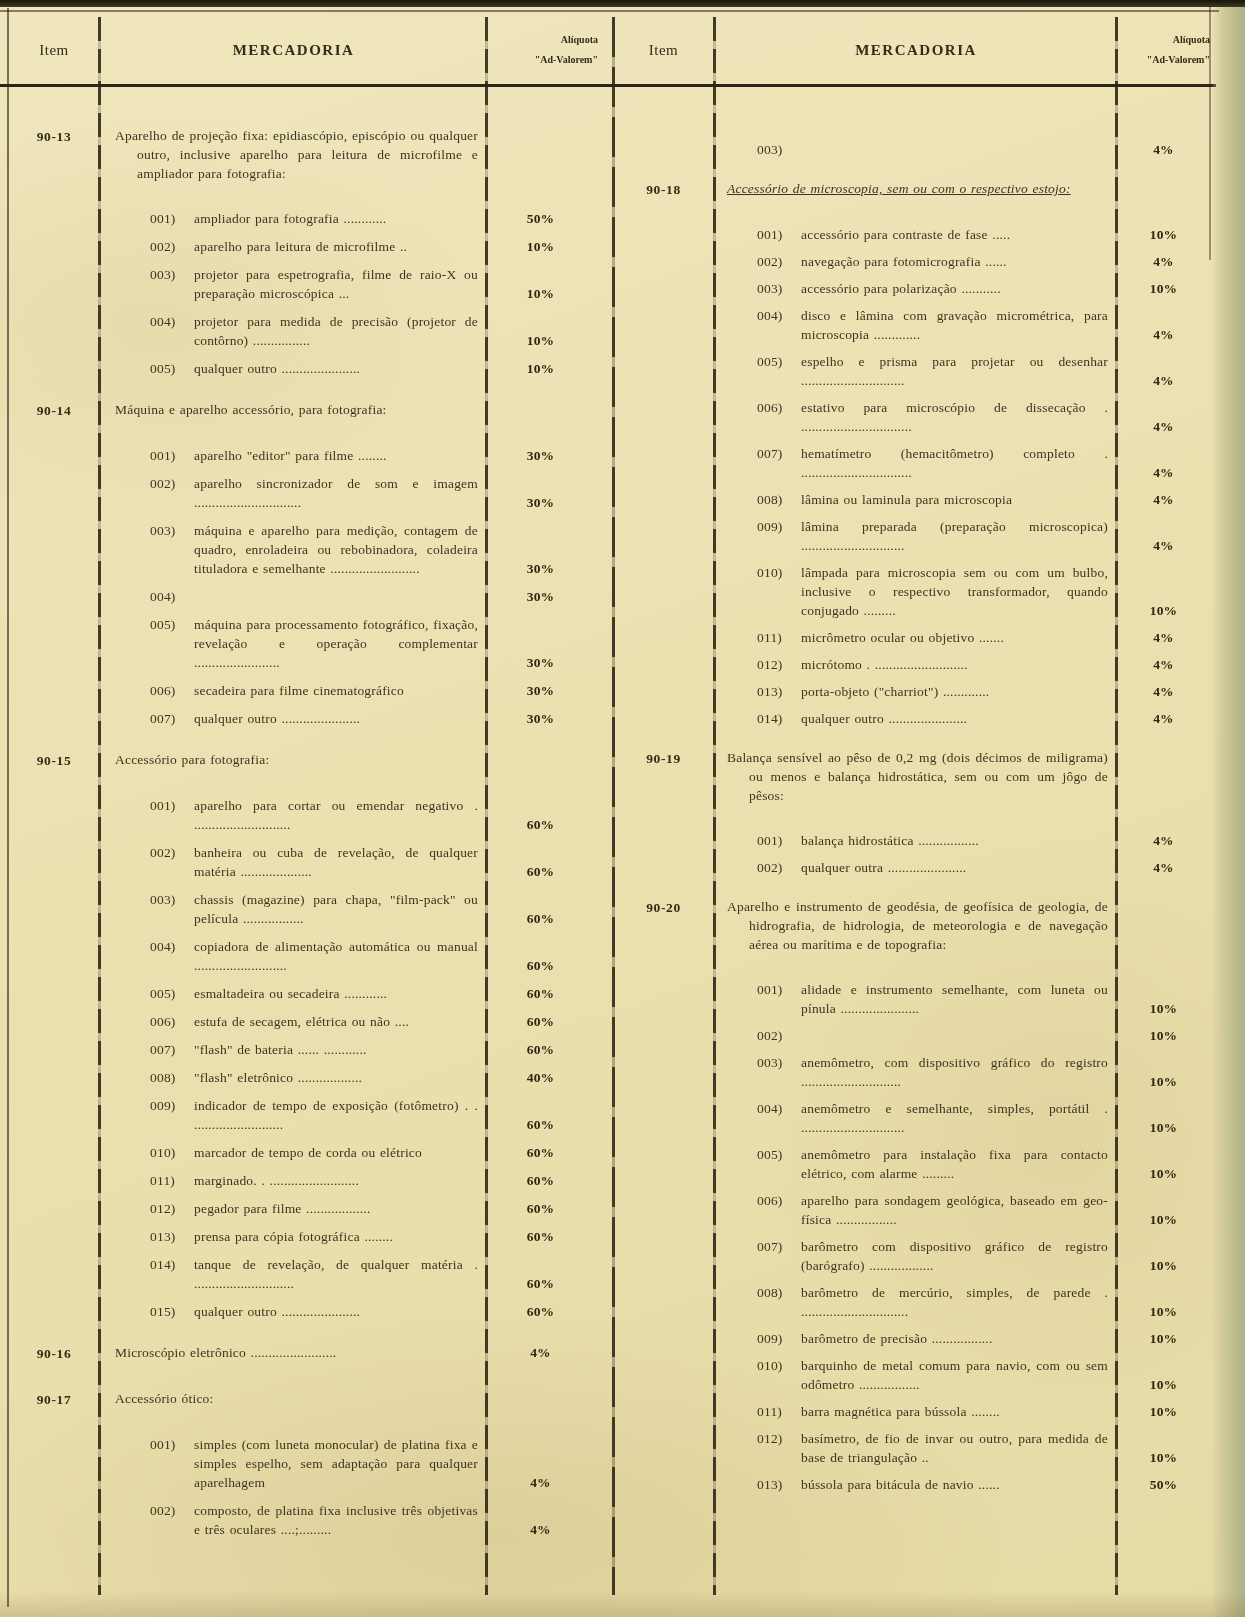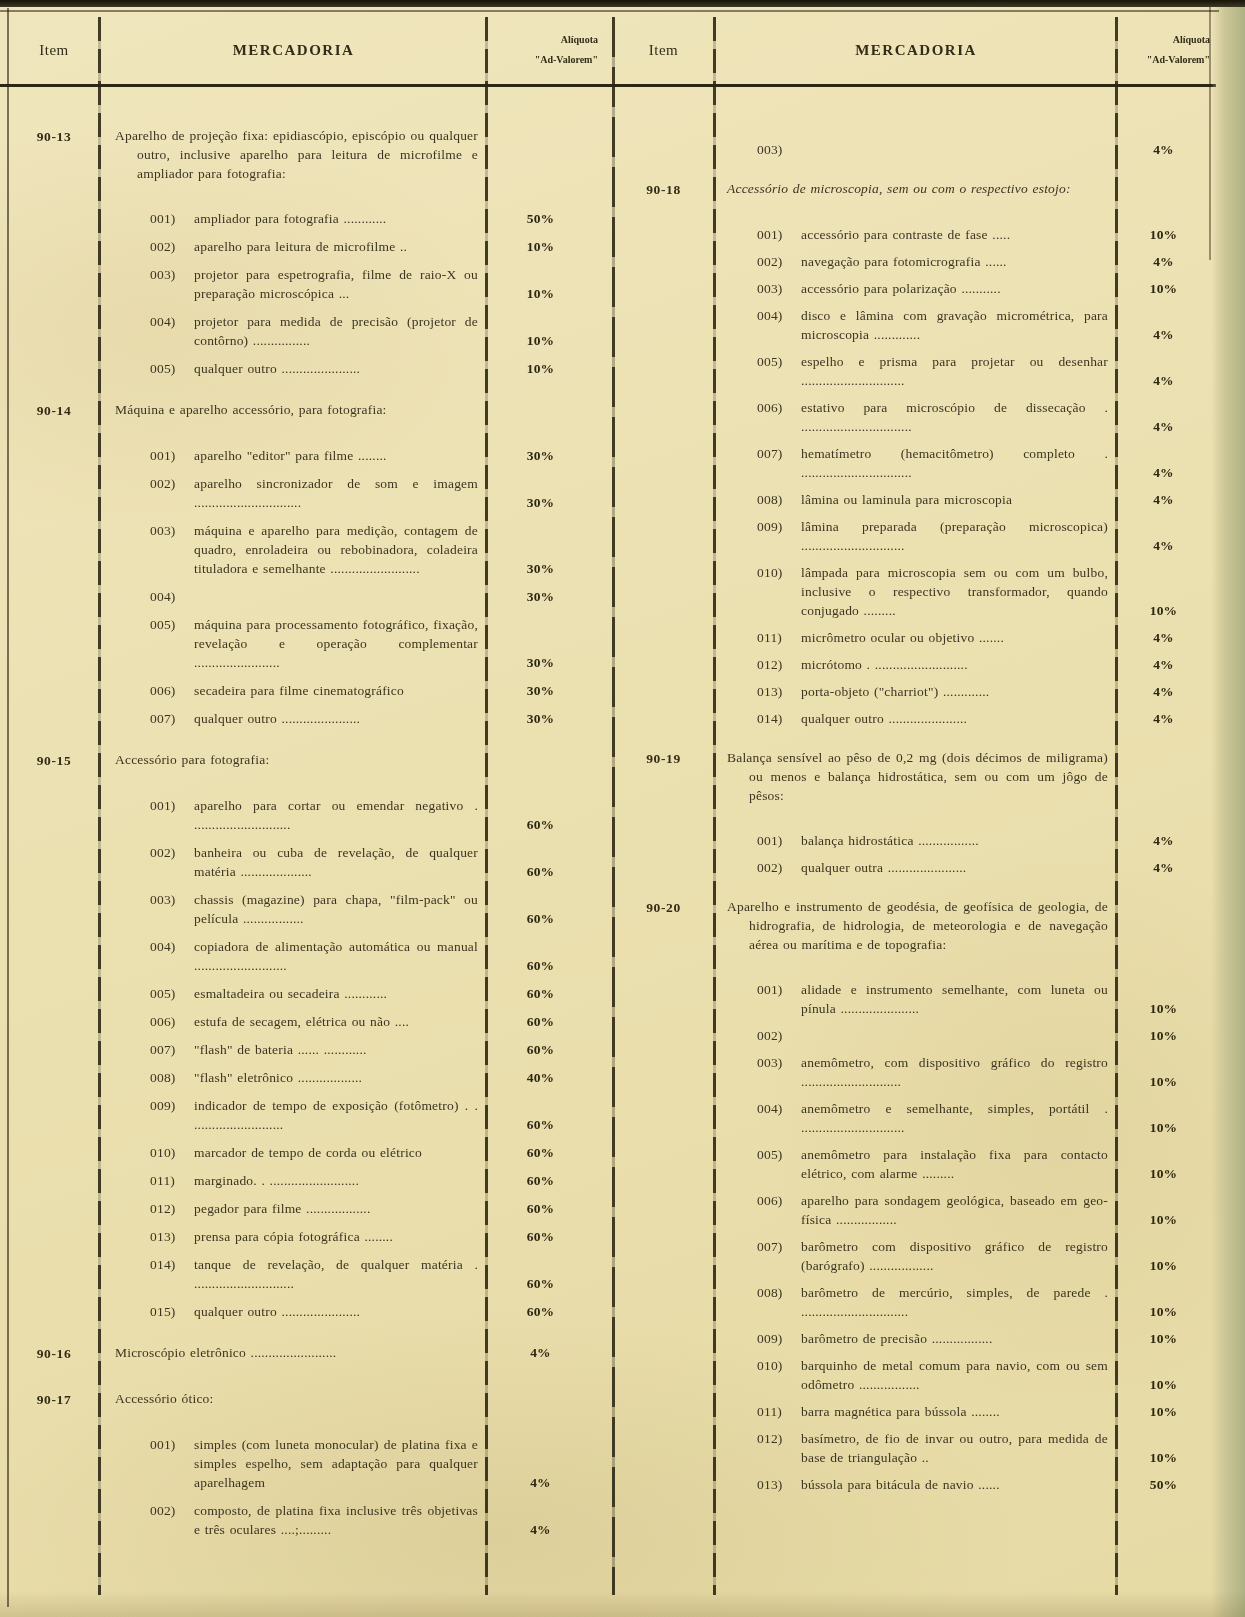--- a/index.html
+++ b/index.html
@@ -65,21 +65,21 @@
   .half-l .c-item{width:92px;}
   .half-r .c-item{width:103px;}
   .c-merc{flex:1;padding-left:15px;padding-right:9px;box-sizing:border-box;min-width:0;}
   .half-r .c-merc{padding-left:12px;}
   .entry .c-merc{display:flex;}
   .half-l .entry .c-merc{padding-left:50px;}
   .half-r .entry .c-merc{padding-left:42px;}
   .num{flex:none;width:44px;}
   .etext{flex:1;text-align:justify;min-width:0;}
   .heading{text-align:justify;padding-left:22px;text-indent:-22px;}
-  .heading.italic{font-style:italic;}
+  .heading.italic{font-style:italic;text-decoration:underline;}
   .c-rate{flex:none;display:flex;align-items:flex-end;justify-content:center;
     font-weight:700;color:#2d2712;font-size:13.5px;padding-bottom:0;}
   .half-l .c-rate{width:125px;padding-right:18px;box-sizing:border-box;}
   .half-r .c-rate{width:93px;}
 </style>
 </head>
 <body>
 
 <div class="page">
   <div class="top-band"></div>

